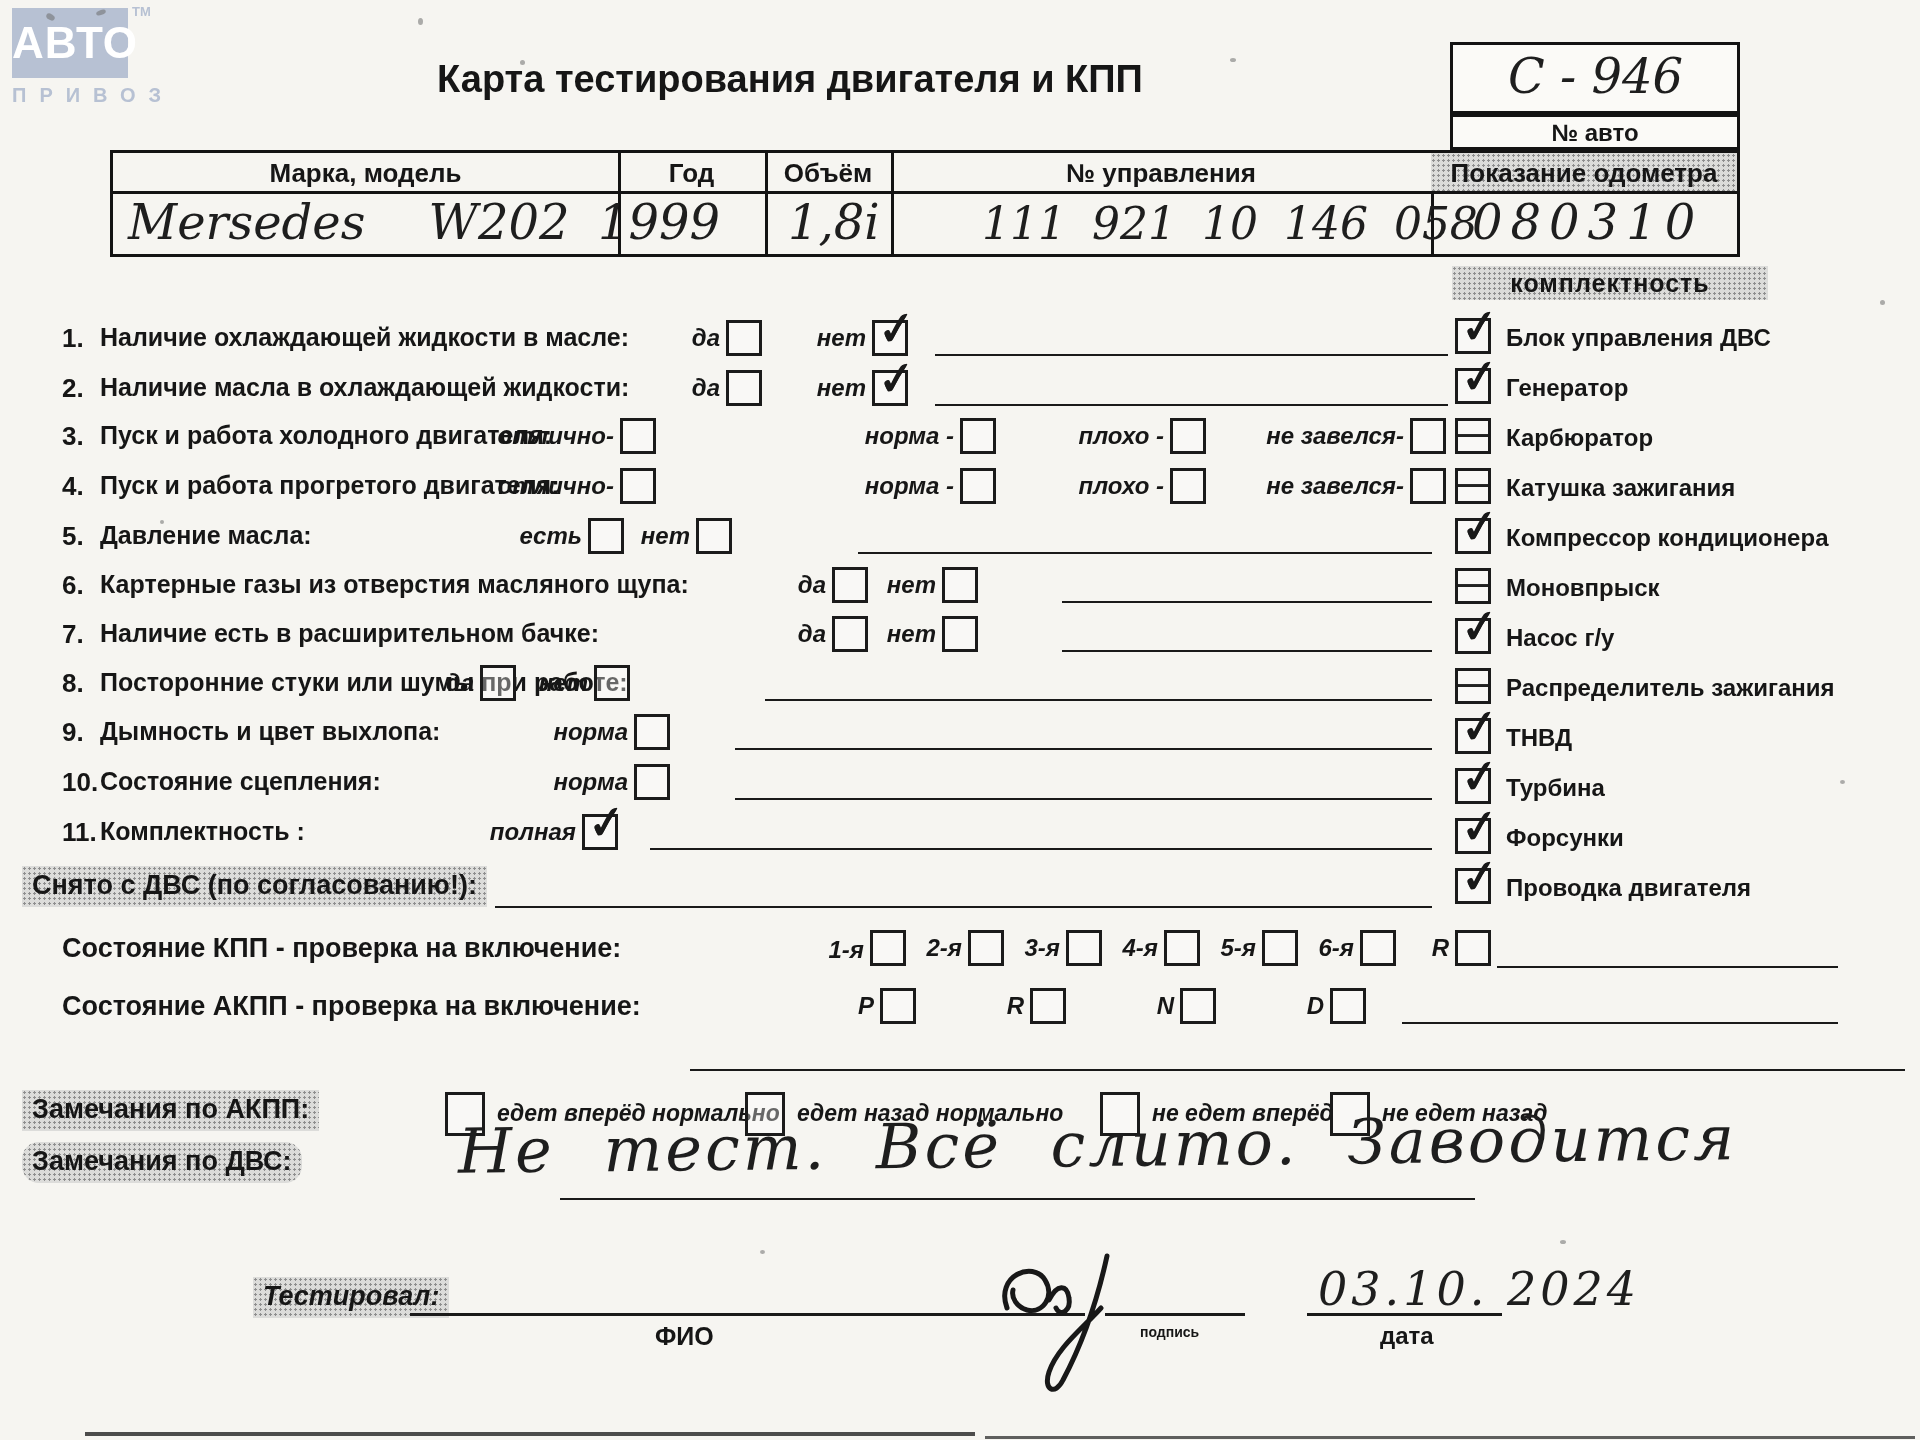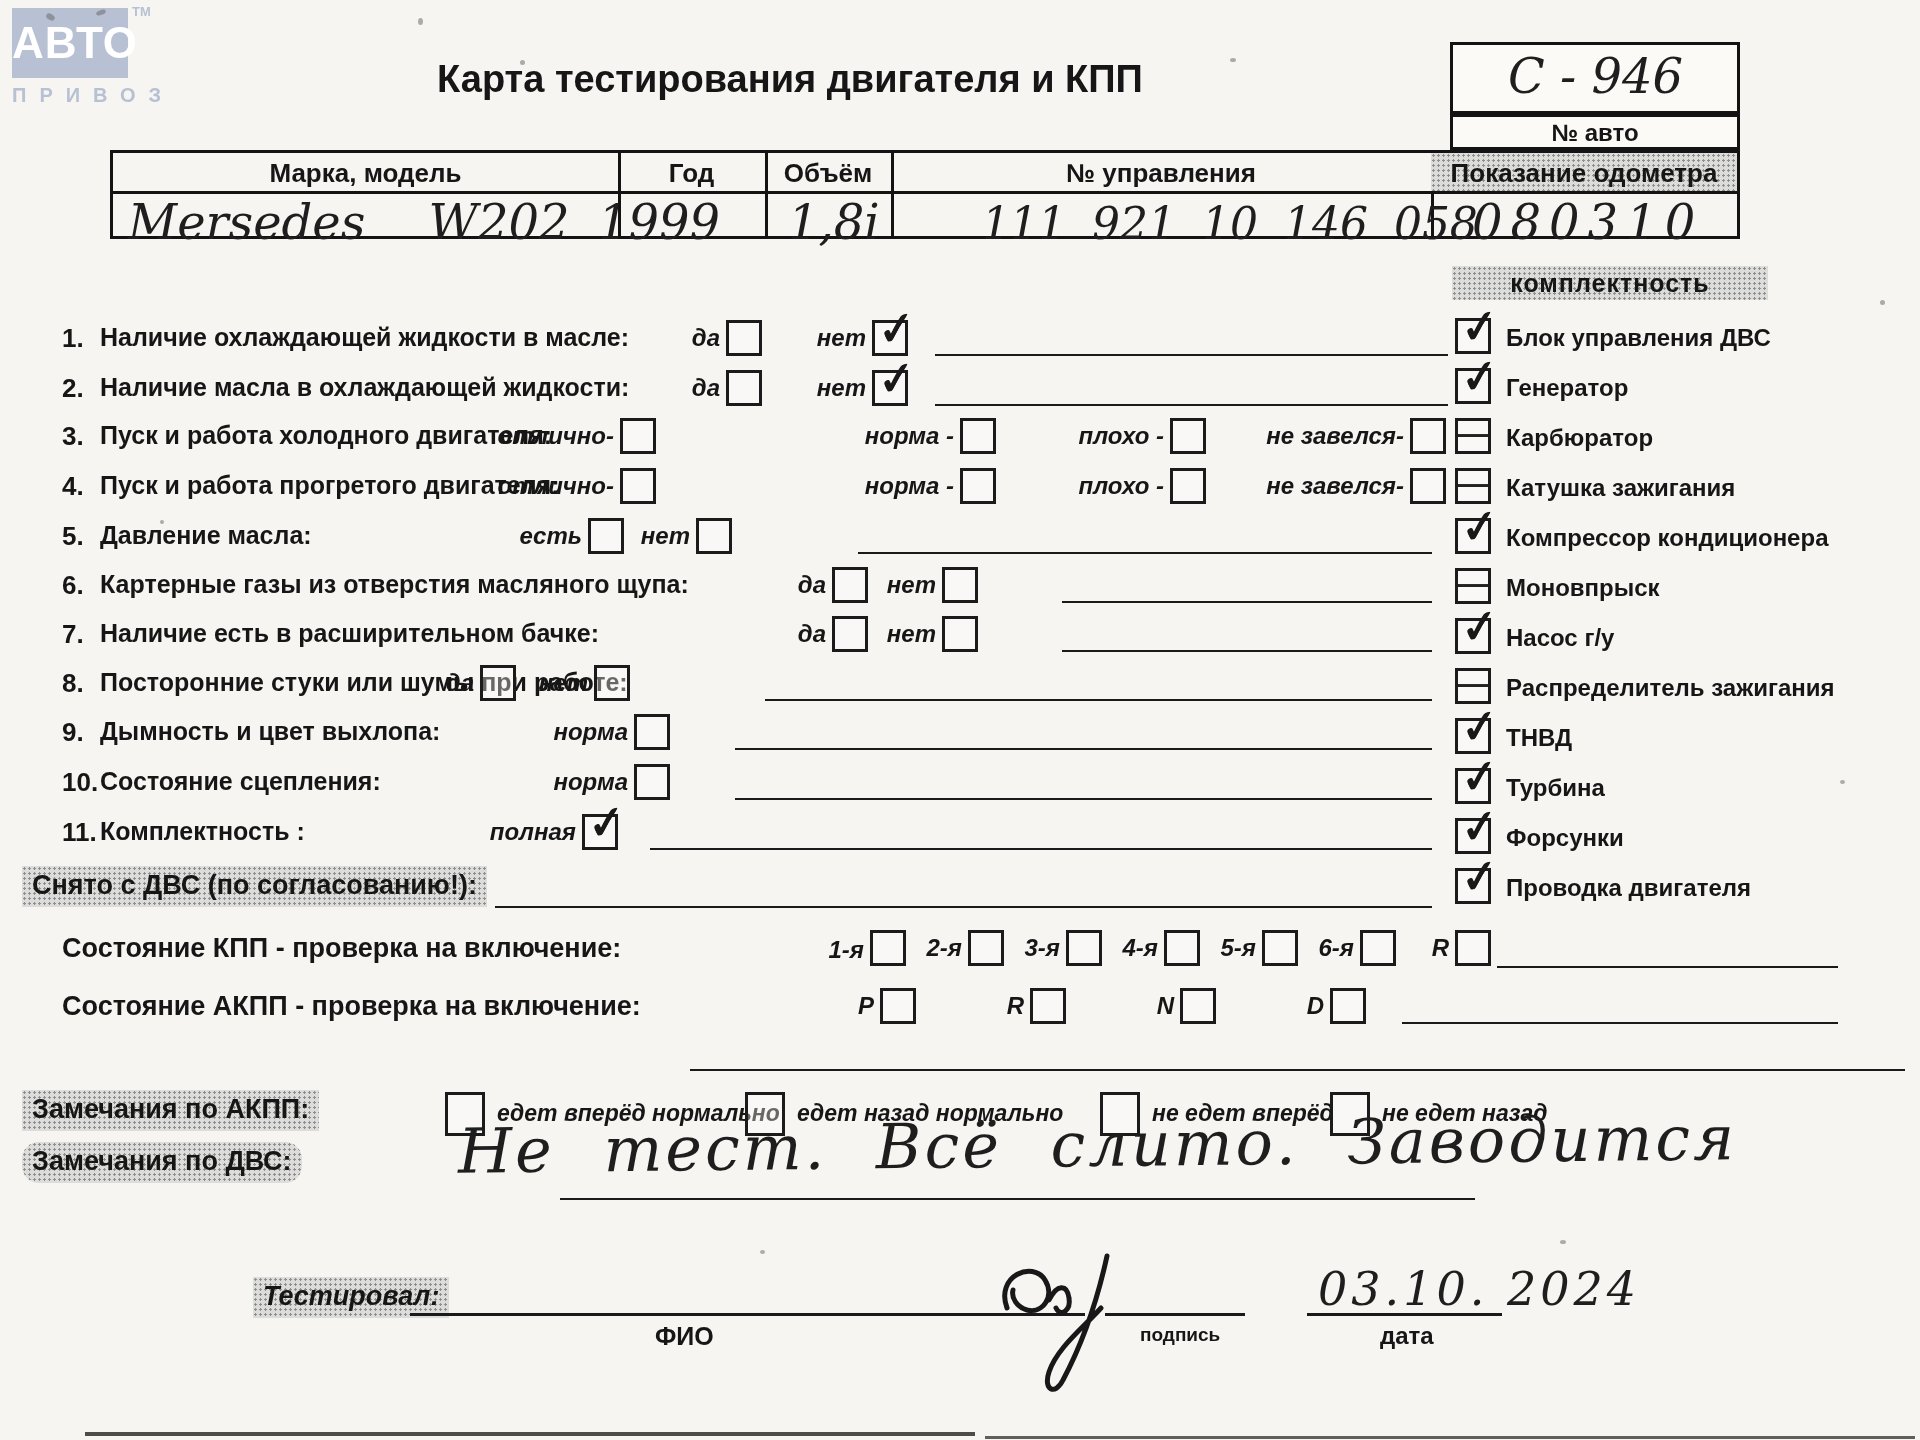--- a/index.html
+++ b/index.html
@@ -14,21 +14,21 @@
   .mk-check{position:absolute;left:2px;top:-18px;font-family:"DejaVu Sans",sans-serif;line-height:1;
             font-size:46px;font-weight:bold;color:#191919;transform:rotate(-6deg);
             text-shadow:1px 0 0 currentColor,0 1px 0 currentColor;}
   .mk-dash{position:absolute;left:0;top:-4px;width:100%;text-align:center;
            font-size:30px;font-weight:bold;color:#222;}
   .hl{position:absolute;border-top:3px solid #1a1a1a;height:0;}
   .hl2{border-top-width:2px;}
   .shade{background-color:#dcdcda;background-image:radial-gradient(#8e8e8e 1.1px,transparent 1.3px);background-size:5px 5px;}
   .shadelbl{position:absolute;font-weight:bold;font-size:27px;padding:4px 10px 6px;white-space:nowrap;}
   .hw{position:absolute;font-family:"DejaVu Serif",serif;font-style:italic;color:#1e1e1e;white-space:nowrap;}
-  .tframe{position:absolute;left:110px;top:150px;width:1630px;height:89px;border:3px solid #131313;box-sizing:border-box;}
+  .tframe{position:absolute;left:110px;top:150px;width:1630px;height:107px;border:3px solid #131313;box-sizing:border-box;}
   .vline{position:absolute;top:0;bottom:0;border-left:3px solid #131313;}
   .th{position:absolute;top:3px;height:34px;font-weight:bold;font-size:26px;text-align:center;line-height:34px;}
   .eq-lbl{position:absolute;font-weight:bold;font-size:24px;white-space:nowrap;}
   .speck{position:absolute;background:#6d6d6d;border-radius:50%;opacity:.55;}
   .logo-sq{position:absolute;left:12px;top:8px;width:116px;height:70px;background:#b7c1d3;
            color:#fff;font-weight:bold;font-size:44px;text-align:center;line-height:70px;letter-spacing:1px;}
   .logo-bottom{position:absolute;left:12px;top:84px;width:118px;color:#b7c1d3;font-weight:bold;
                font-size:20px;letter-spacing:13px;white-space:nowrap;}
   .logo-tm{position:absolute;left:132px;top:4px;color:#b7c1d3;font-size:13px;font-weight:bold;}
 </style>
@@ -273,21 +273,21 @@
   <div class="box" style="left:1455px;top:868px;">
     <span class="mk-check">✓</span>
     </div>
   <div class="eq-lbl" style="left:1506px;top:874px;">Проводка двигателя</div>
 
   <div class="shadelbl shade" style="left:253px;top:1277px;font-style:italic;">Тестировал:</div>
   <div class="hl" style="left:410px;top:1313px;width:675px;"></div>
   <div class="abs b" style="left:655px;top:1322px;font-size:25px;">ФИО</div>
 
   <div class="hl" style="left:1105px;top:1313px;width:140px;"></div>
-  <div class="abs b" style="left:1140px;top:1324px;font-size:19px;">подпись</div>
+  <div class="abs b" style="left:1140px;top:1324px;font-size:14px;">подпись</div>
   <svg class="abs" style="left:985px;top:1250px;" width="180" height="160" viewBox="0 0 180 160">
     <g fill="none" stroke="#181818" stroke-width="5" stroke-linecap="round">
       <path d="M22,58 C10,26 48,10 60,30 C70,46 58,64 42,60 C32,57 26,48 28,40"></path>
       <path d="M64,50 C72,34 82,34 84,48 C86,60 76,68 71,58"></path>
       <path d="M122,6 C112,52 96,96 78,130 C70,146 58,140 64,122 C72,98 98,78 116,58"></path>
     </g>
   </svg>
 
   <div class="hw" style="left:1318px;top:1262px;font-size:46px;letter-spacing:4px;">03.10. 2024</div>
   <div class="hl" style="left:1307px;top:1313px;width:195px;"></div>

